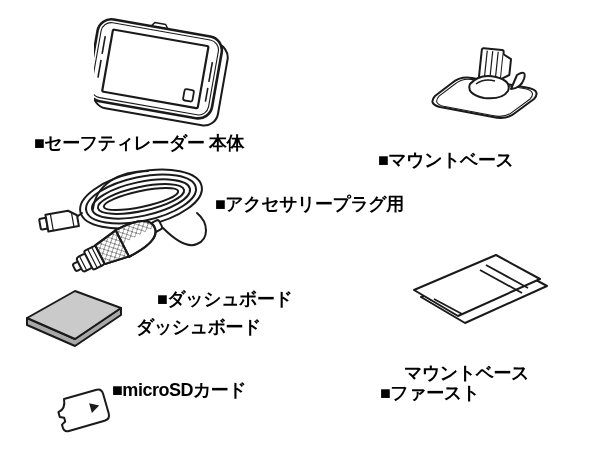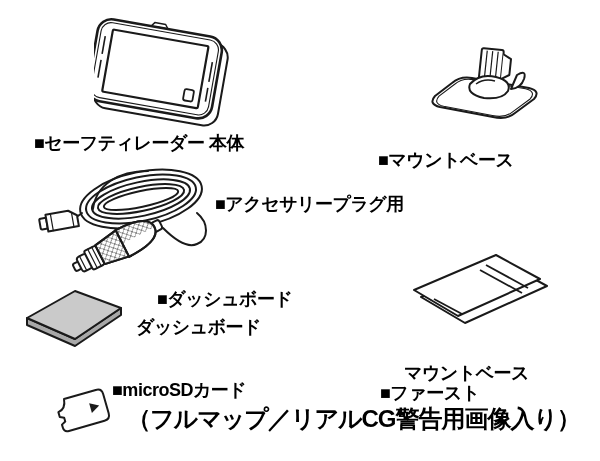--- a/index.html
+++ b/index.html
@@ -134,15 +134,14 @@
 
   <div class="label" style="left:215px;top:190px;">■アクセサリープラグ用</div>
 
   <div class="label" style="left:112px;top:285px;margin-left:45px;">■ダッシュボード</div>
   <div class="label" style="left:136px;top:313px;">ダッシュボード</div>
 
   <div class="label" style="left:380px;top:331px;margin-top:48px;">■ファースト</div>
   <div class="label" style="left:404px;top:359px;">マウントベース</div>
 
   <div class="label" style="left:112px;top:376px;">■microSDカード</div>
-  <div class="label small" style="left:127px;top:405px;">（フルマップ／リアルCG警告用画像入り）</div>
 
 </div>
 
 </body></html>

